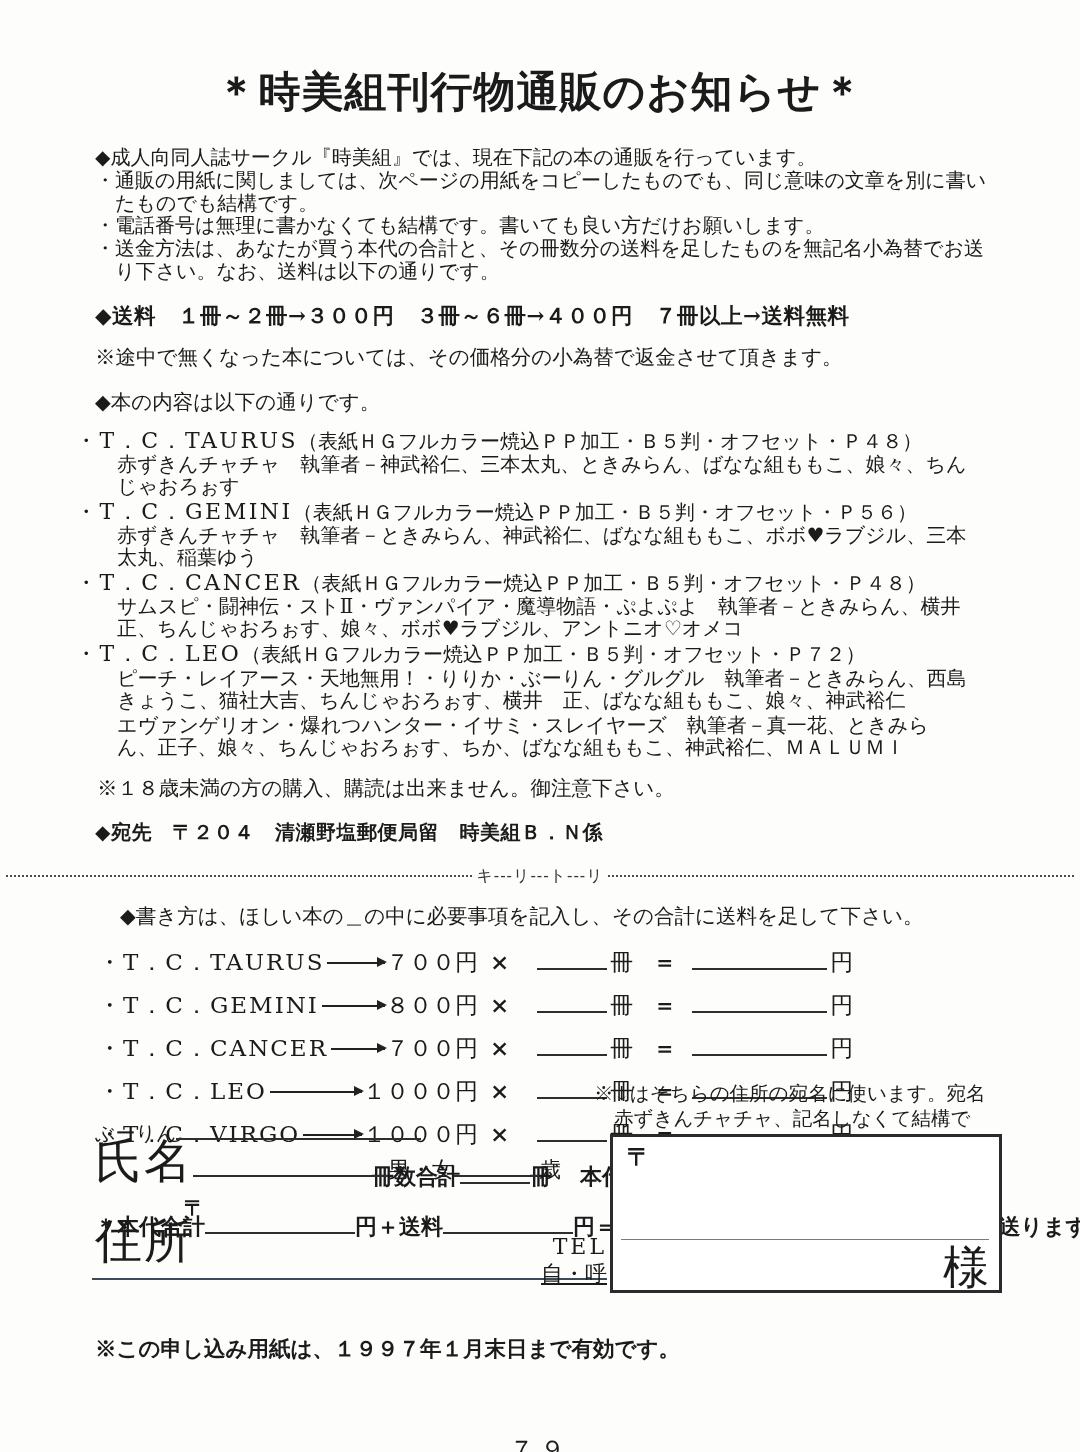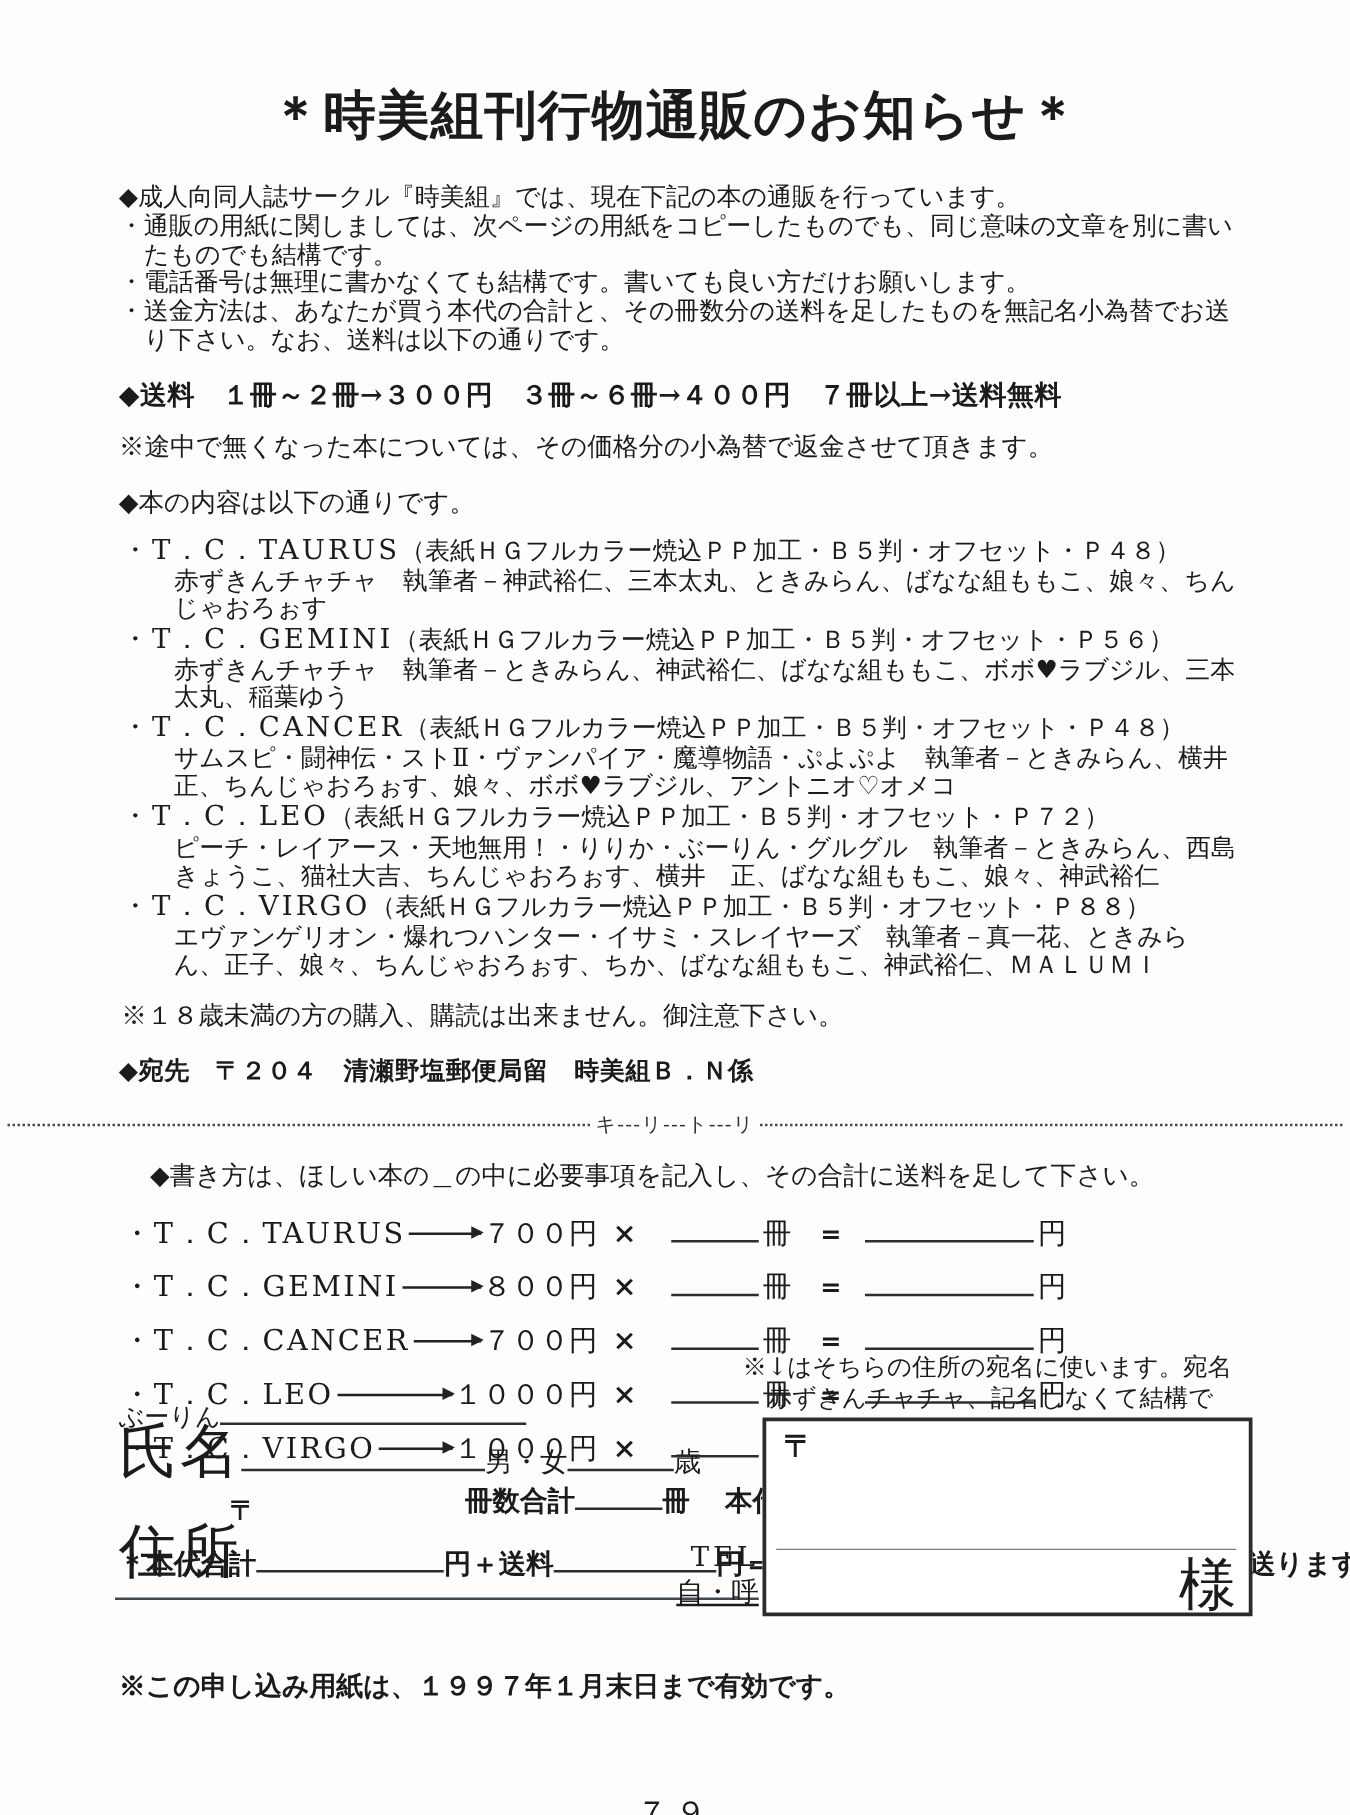--- a/index.html
+++ b/index.html
@@ -12,21 +12,21 @@
 
   .title { margin:0; padding-top:64px; text-align:center; font-size:42px; font-weight:700; letter-spacing:1px; }
 
   .intro { margin:26px 0 0 95px; width:892px; font-size:20px; line-height:1.14; }
   .intro p { padding-left:20px; text-indent:-20px; }
 
   .rates { margin:18px 0 0 95px; font-size:21.5px; font-weight:700; letter-spacing:0.5px; }
   .refund { margin:13px 0 0 95px; font-size:20.5px; }
   .contents-heading { margin:17px 0 0 95px; font-size:20.5px; }
 
-  .books { margin:13px 0 0 97px; width:892px; font-size:20px; line-height:1.1; }
+  .books { margin:13px 0 0 75px; width:892px; font-size:20px; line-height:1.1; }
   .book { margin-bottom:3px; }
   .book-name { font-size:22px; letter-spacing:2.5px; }
   .book-spec { font-size:20px; }
   .book-detail { padding-left:42px; }
 
   .restriction { margin:16px 0 0 97px; font-size:20.5px; }
   .mailing { margin:17px 0 0 95px; font-size:20px; font-weight:700; letter-spacing:0.5px; }
 
   .cutline { display:flex; align-items:center; margin:20px 6px 0; }
   .cutline .dots { flex:1; border-top:2.5px dotted #4a4a4a; height:0; }
@@ -105,21 +105,20 @@
     </div>
     <div class="book">
       <p class="book-title"><span class="book-name">・T．C．CANCER</span><span class="book-spec">（表紙ＨＧフルカラー焼込ＰＰ加工・Ｂ５判・オフセット・Ｐ４８）</span></p>
       <p class="book-detail">サムスピ・闘神伝・ストⅡ・ヴァンパイア・魔導物語・ぷよぷよ　執筆者－ときみらん、横井　正、ちんじゃおろぉす、娘々、ボボ♥ラブジル、アントニオ♡オメコ</p>
     </div>
     <div class="book">
       <p class="book-title"><span class="book-name">・T．C．LEO</span><span class="book-spec">（表紙ＨＧフルカラー焼込ＰＰ加工・Ｂ５判・オフセット・Ｐ７２）</span></p>
       <p class="book-detail">ピーチ・レイアース・天地無用！・りりか・ぶーりん・グルグル　執筆者－ときみらん、西島きょうこ、猫社大吉、ちんじゃおろぉす、横井　正、ばなな組ももこ、娘々、神武裕仁</p>
     </div>
     <div class="book">
-      <p class="book-title"><span class="book-name">・T．C．VIRGO</span><span class="book-spec">（表紙ＨＧフルカラー焼込ＰＰ加工・Ｂ５判・オフセット・Ｐ８８）</span></p>
       <p class="book-detail">エヴァンゲリオン・爆れつハンター・イサミ・スレイヤーズ　執筆者－真一花、ときみらん、正子、娘々、ちんじゃおろぉす、ちか、ばなな組ももこ、神武裕仁、ＭＡＬＵＭＩ</p>
     </div>
   </div>
 
   <p class="restriction">※１８歳未満の方の購入、購読は出来ません。御注意下さい。</p>
   <p class="mailing">◆宛先　〒２０４　清瀬野塩郵便局留　時美組Ｂ．Ｎ係</p>
 
   <div class="cutline">
     <span class="dots"></span>
     <span class="cutline-label">キ---リ---ト---リ</span>

